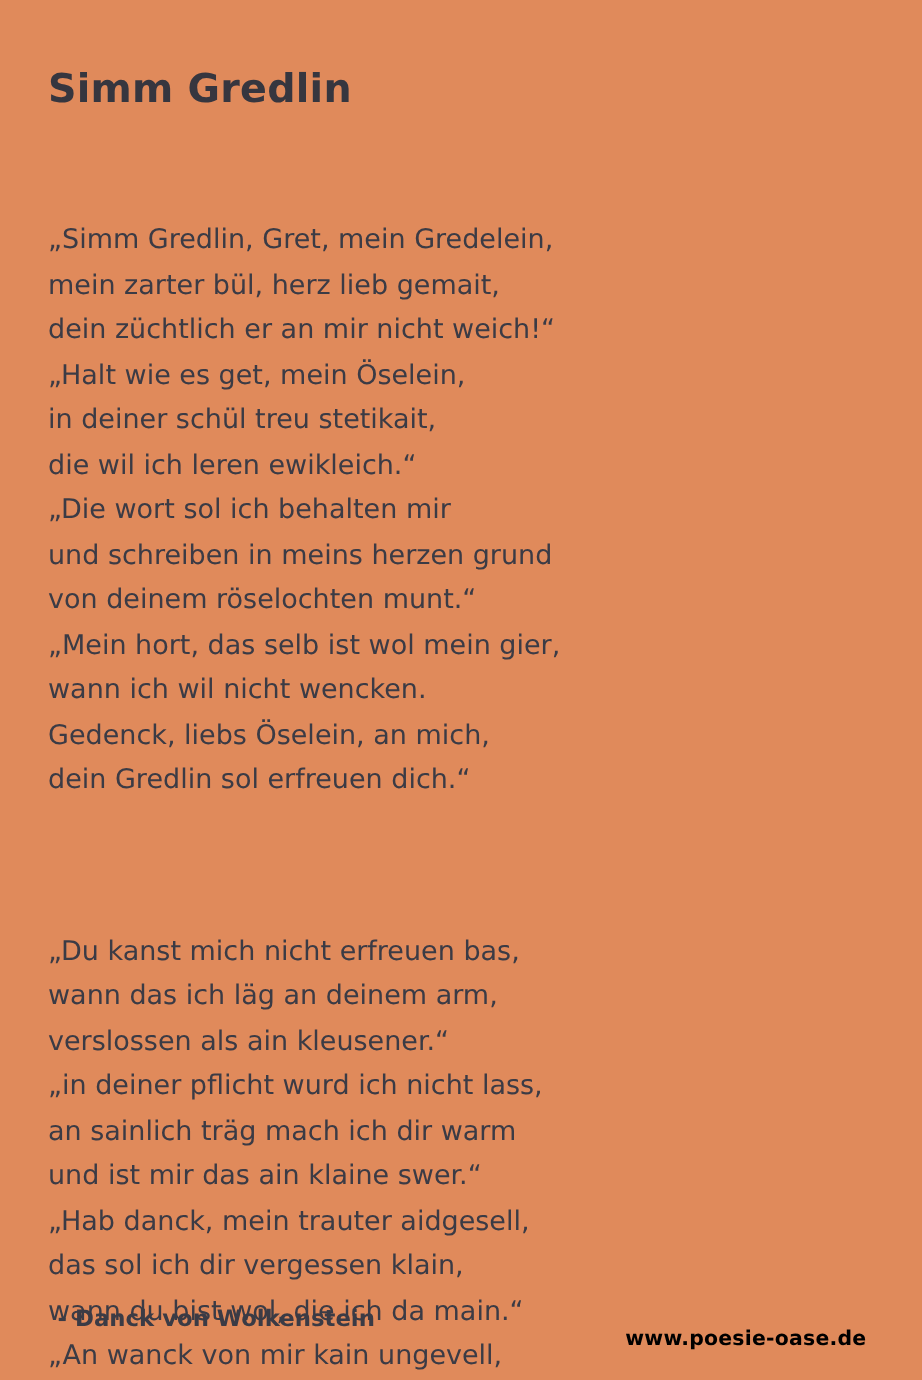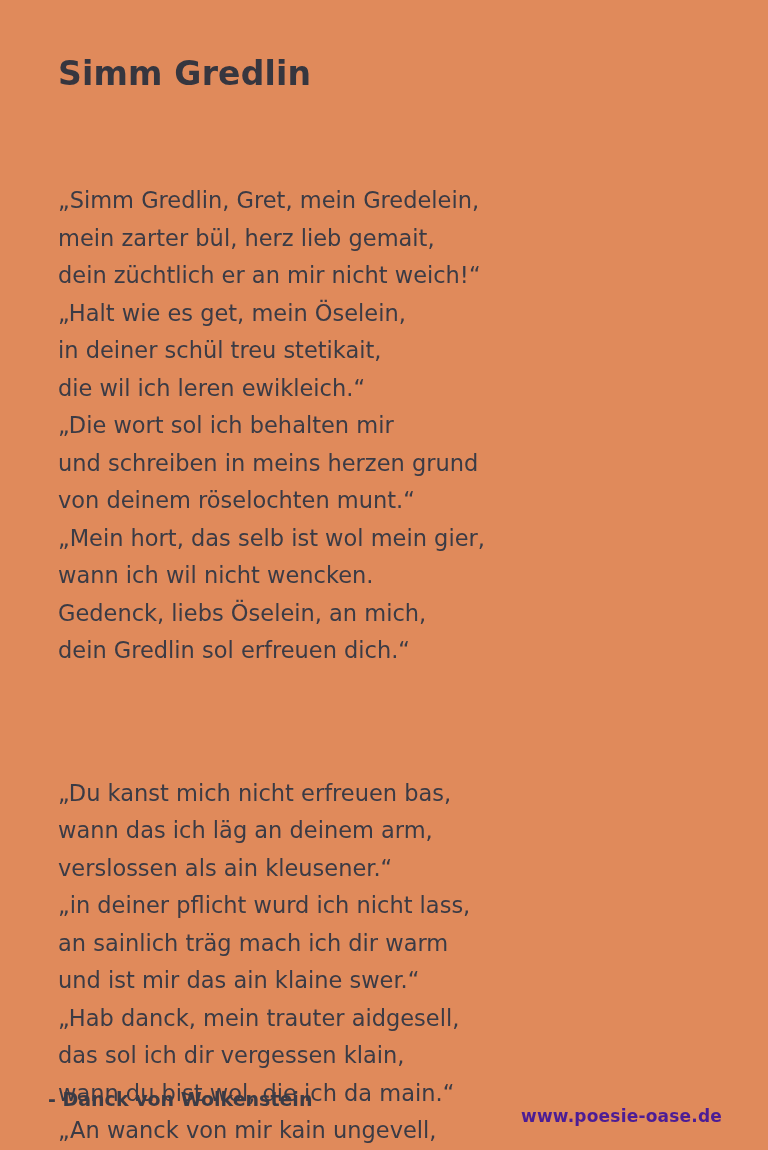--- a/index.html
+++ b/index.html
@@ -11,21 +11,21 @@
     height: 1150px;
     background: #e08a5b;
     font-family: "DejaVu Sans", sans-serif;
     color: #3b3b45;
     overflow: hidden;
     position: relative;
   }
   .page {
     position: absolute;
     inset: 0;
-    padding: 48px 48px 0 58px;
+    padding: 48px 48px 0 40px;
     box-sizing: border-box;
   }
   .poem-title {
     font-size: 33px;
     font-weight: 700;
     letter-spacing: 0.2px;
     margin: 6px 0 14px 0;
     color: #36363f;
   }
   .poem-body {
@@ -49,21 +49,21 @@
     font-size: 19px;
     font-weight: 700;
     color: #3b3b45;
   }
   .watermark {
     position: absolute;
     right: 46px;
     bottom: 24px;
     font-size: 17px;
     font-weight: 700;
-    color: #4c1d95;
+    color: #000000;
     letter-spacing: 0.2px;
   }
 </style>
 </head>
 <body>
 
 <div class="page">
 
   <h1 class="poem-title">Simm Gredlin</h1>
 

